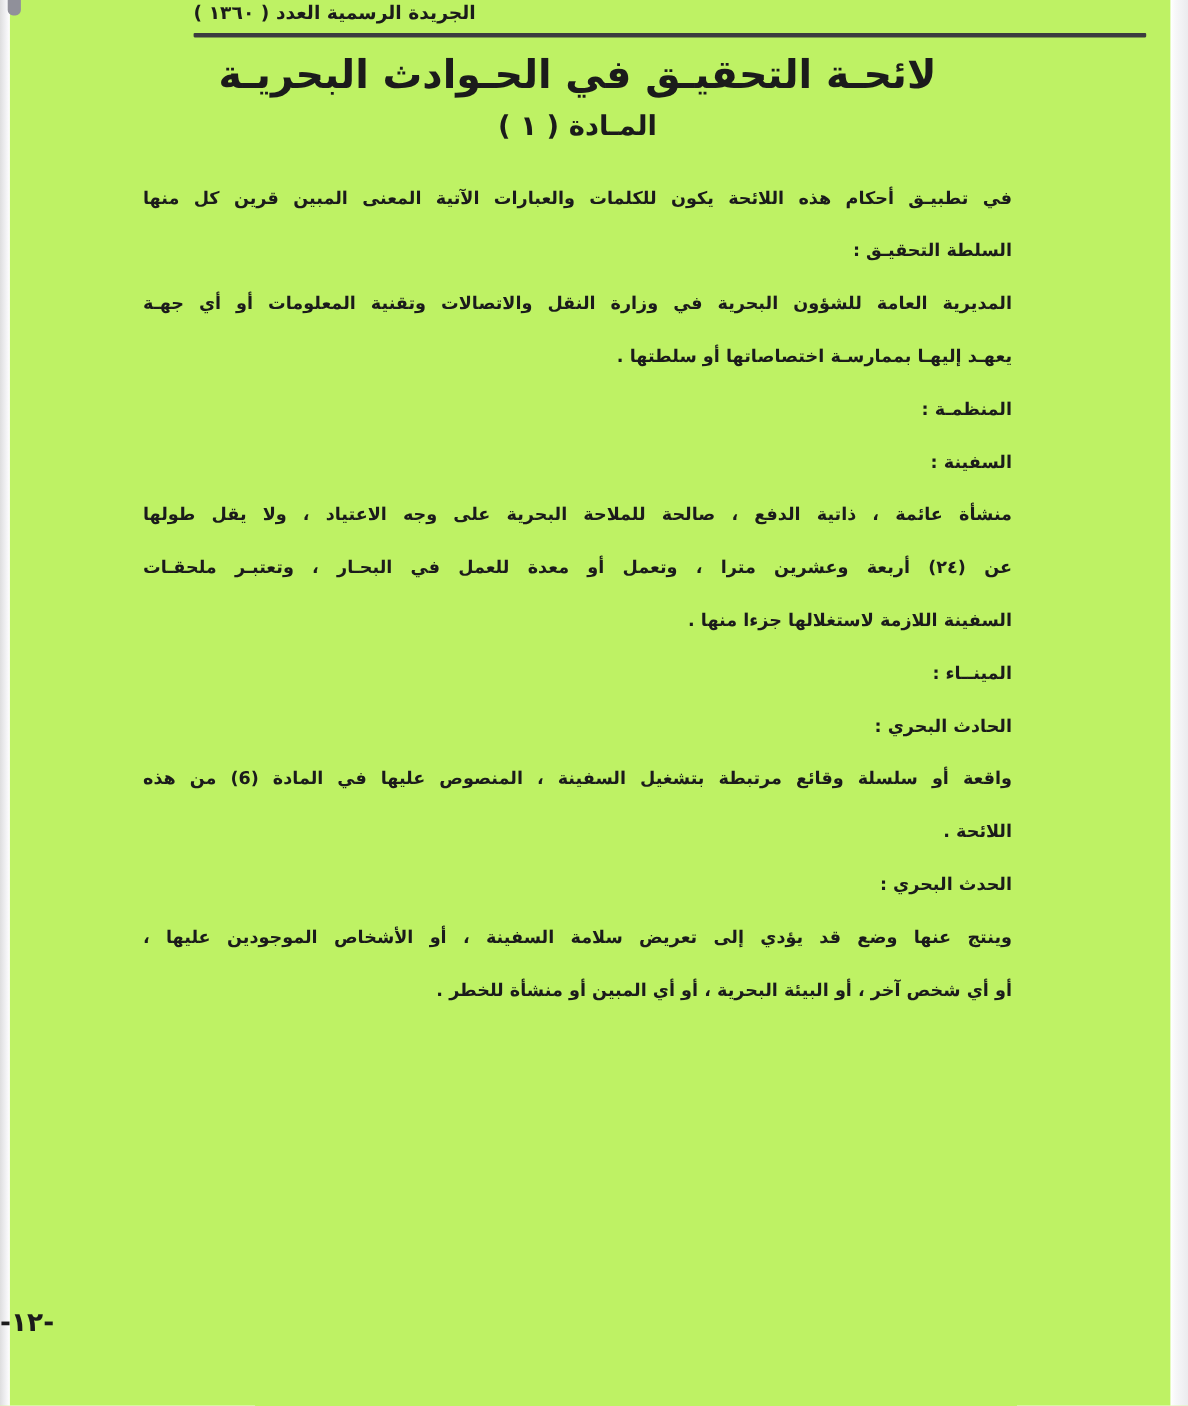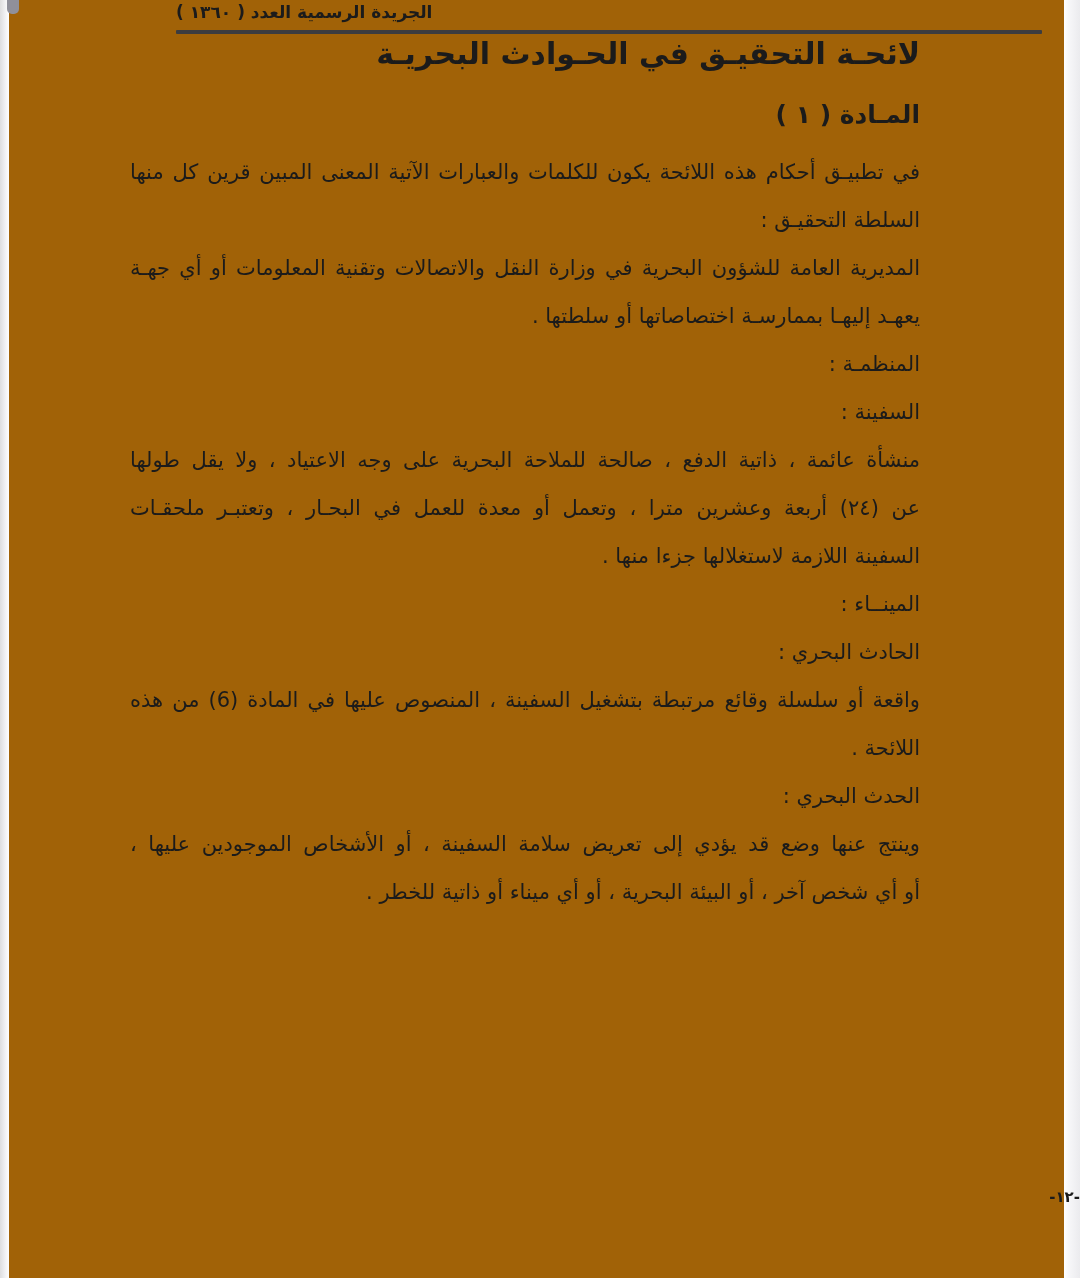--- a/index.html
+++ b/index.html
@@ -9,21 +9,21 @@
     height: 1278px;
     background: #ffffff;
     overflow: hidden;
     font-family: "DejaVu Sans", sans-serif;
     color: #1b1b1b;
   }
   .page {
     position: relative;
     width: 1080px;
     height: 1278px;
-    background: #a16207;
+    background: #bef264;
   }
 
   
   .scan-edge-left {
     position: absolute;
     left: 0; top: 0;
     width: 9px; height: 1278px;
     background: linear-gradient(to right, #dededf, #f2f2f4 60%, #ffffff);
   }
   .scan-edge-right {
@@ -55,68 +55,68 @@
     position: absolute;
     left: 176px; top: 30px;
     width: 866px; height: 4px;
     background: #3c3c3f;
     border-radius: 1px;
   }
 
   
   .doc-title {
     position: absolute;
-    left: 130px; top: 36px;
+    left: 130px; top: 48px;
     width: 790px;
-    text-align: right;
-    font-size: 30px;
+    text-align: center;
+    font-size: 36px;
     font-weight: 700;
   }
   .article-heading {
     position: absolute;
     left: 130px; top: 100px;
     width: 790px;
-    text-align: right;
+    text-align: center;
     font-size: 25px;
     font-weight: 700;
   }
 
   
   .doc-body {
     position: absolute;
     left: 130px; top: 148px;
     width: 790px;
     direction: rtl;
   }
   .doc-body > div {
     height: 48px;
-    line-height: 48px;
-    font-size: 21px;
-    font-weight: 400;
+    line-height: 64px;
+    font-size: 16px;
+    font-weight: 700;
     white-space: normal;
     overflow: visible;
   }
   .line {
     text-align: right;
   }
   .line.justified {
     text-align: justify;
     text-align-last: justify;
   }
   .term-heading {
     text-align: right;
     font-size: 24px;
   }
 
   .page-number {
     position: absolute;
     left: 0; top: 1188px;
     width: 1080px;
-    text-align: right;
-    font-size: 15px;
+    text-align: left;
+    font-size: 24px;
     font-weight: 700;
     letter-spacing: 1px;
   }
 </style>
 </head>
 <body>
 
 <div class="page">
 
   <div class="scan-edge-left"></div>
@@ -138,18 +138,18 @@
     <div class="term-heading">السفينة :</div>
     <div class="line justified">منشأة عائمة ، ذاتية الدفع ، صالحة للملاحة البحرية على وجه الاعتياد ، ولا يقل طولها</div>
     <div class="line justified">عن (٢٤) أربعة وعشرين مترا ، وتعمل أو معدة للعمل في البحـار ، وتعتبـر ملحقـات</div>
     <div class="line">السفينة اللازمة لاستغلالها جزءا منها .</div>
     <div class="term-heading">المينــاء :</div>
     <div class="term-heading">الحادث البحري :</div>
     <div class="line justified">واقعة أو سلسلة وقائع مرتبطة بتشغيل السفينة ، المنصوص عليها في المادة (6) من هذه</div>
     <div class="line">اللائحة .</div>
     <div class="term-heading">الحدث البحري :</div>
     <div class="line justified">وينتج عنها وضع قد يؤدي إلى تعريض سلامة السفينة ، أو الأشخاص الموجودين عليها ،</div>
-    <div class="line">أو أي شخص آخر ، أو البيئة البحرية ، أو أي ميناء أو ذاتية للخطر .</div>
+    <div class="line">أو أي شخص آخر ، أو البيئة البحرية ، أو أي المبين أو منشأة للخطر .</div>
   </div>
 
   <div class="page-number">-١٢-</div>
 
 </div>
 
 </body></html>

